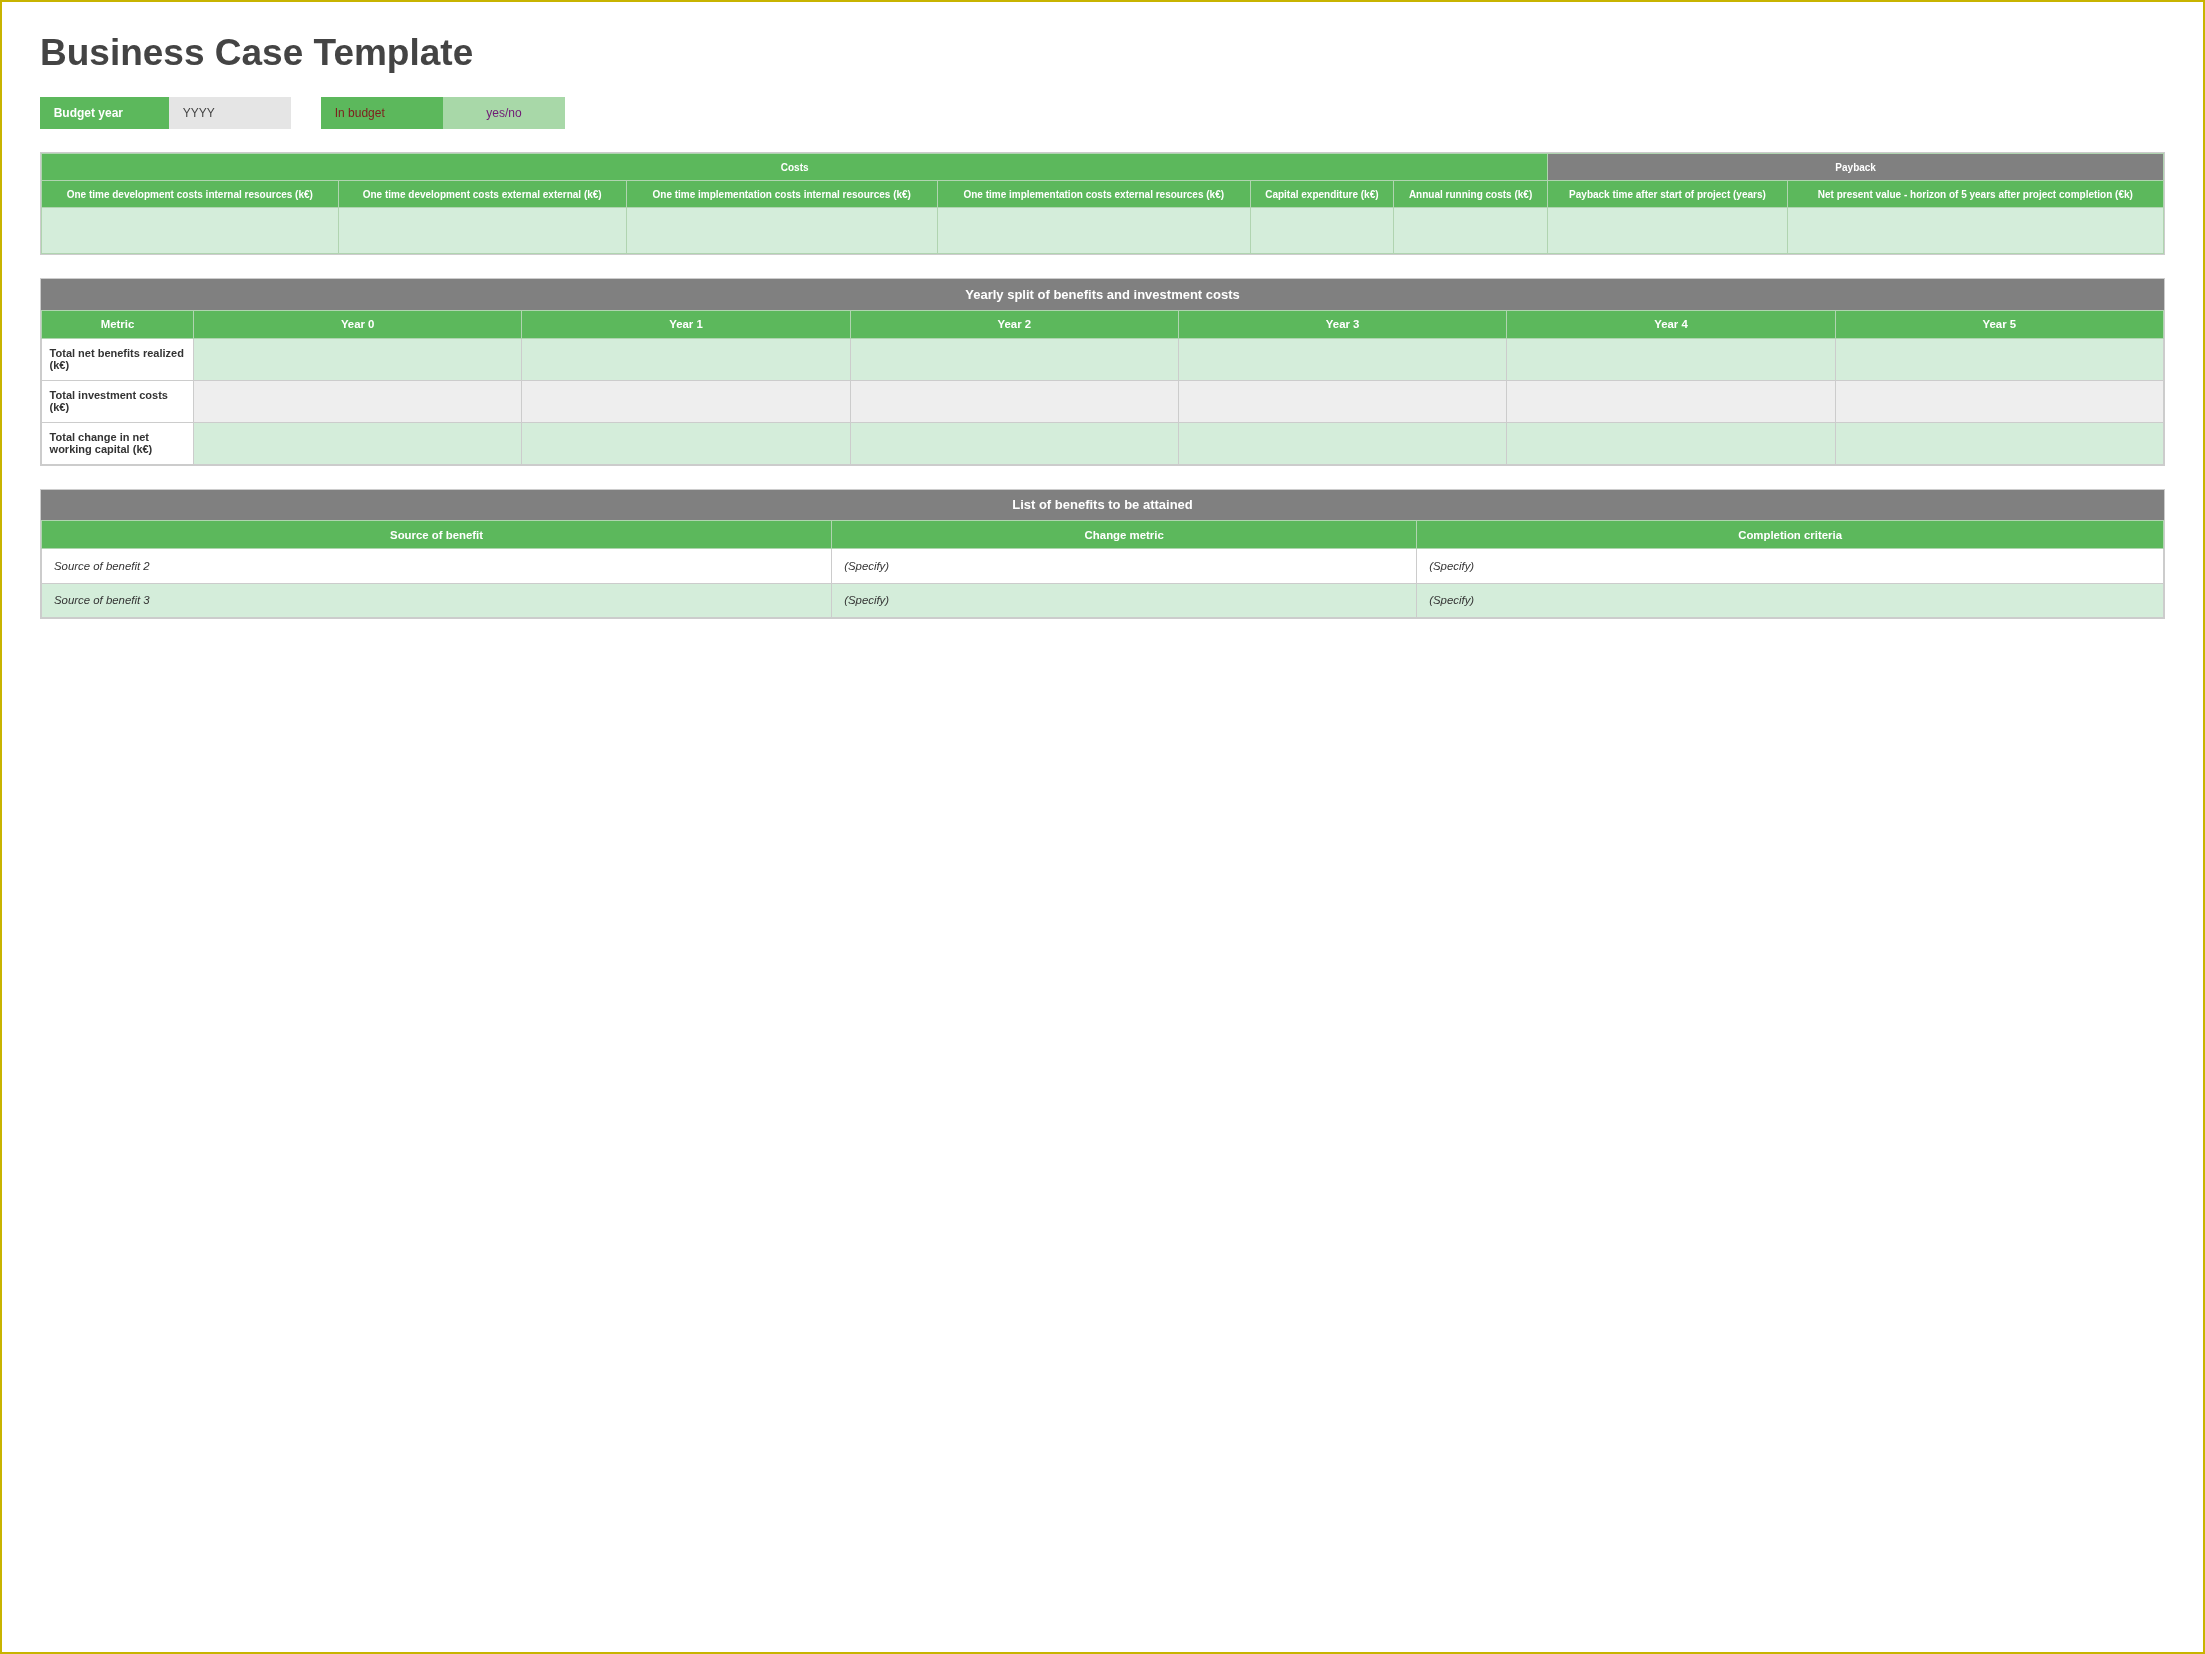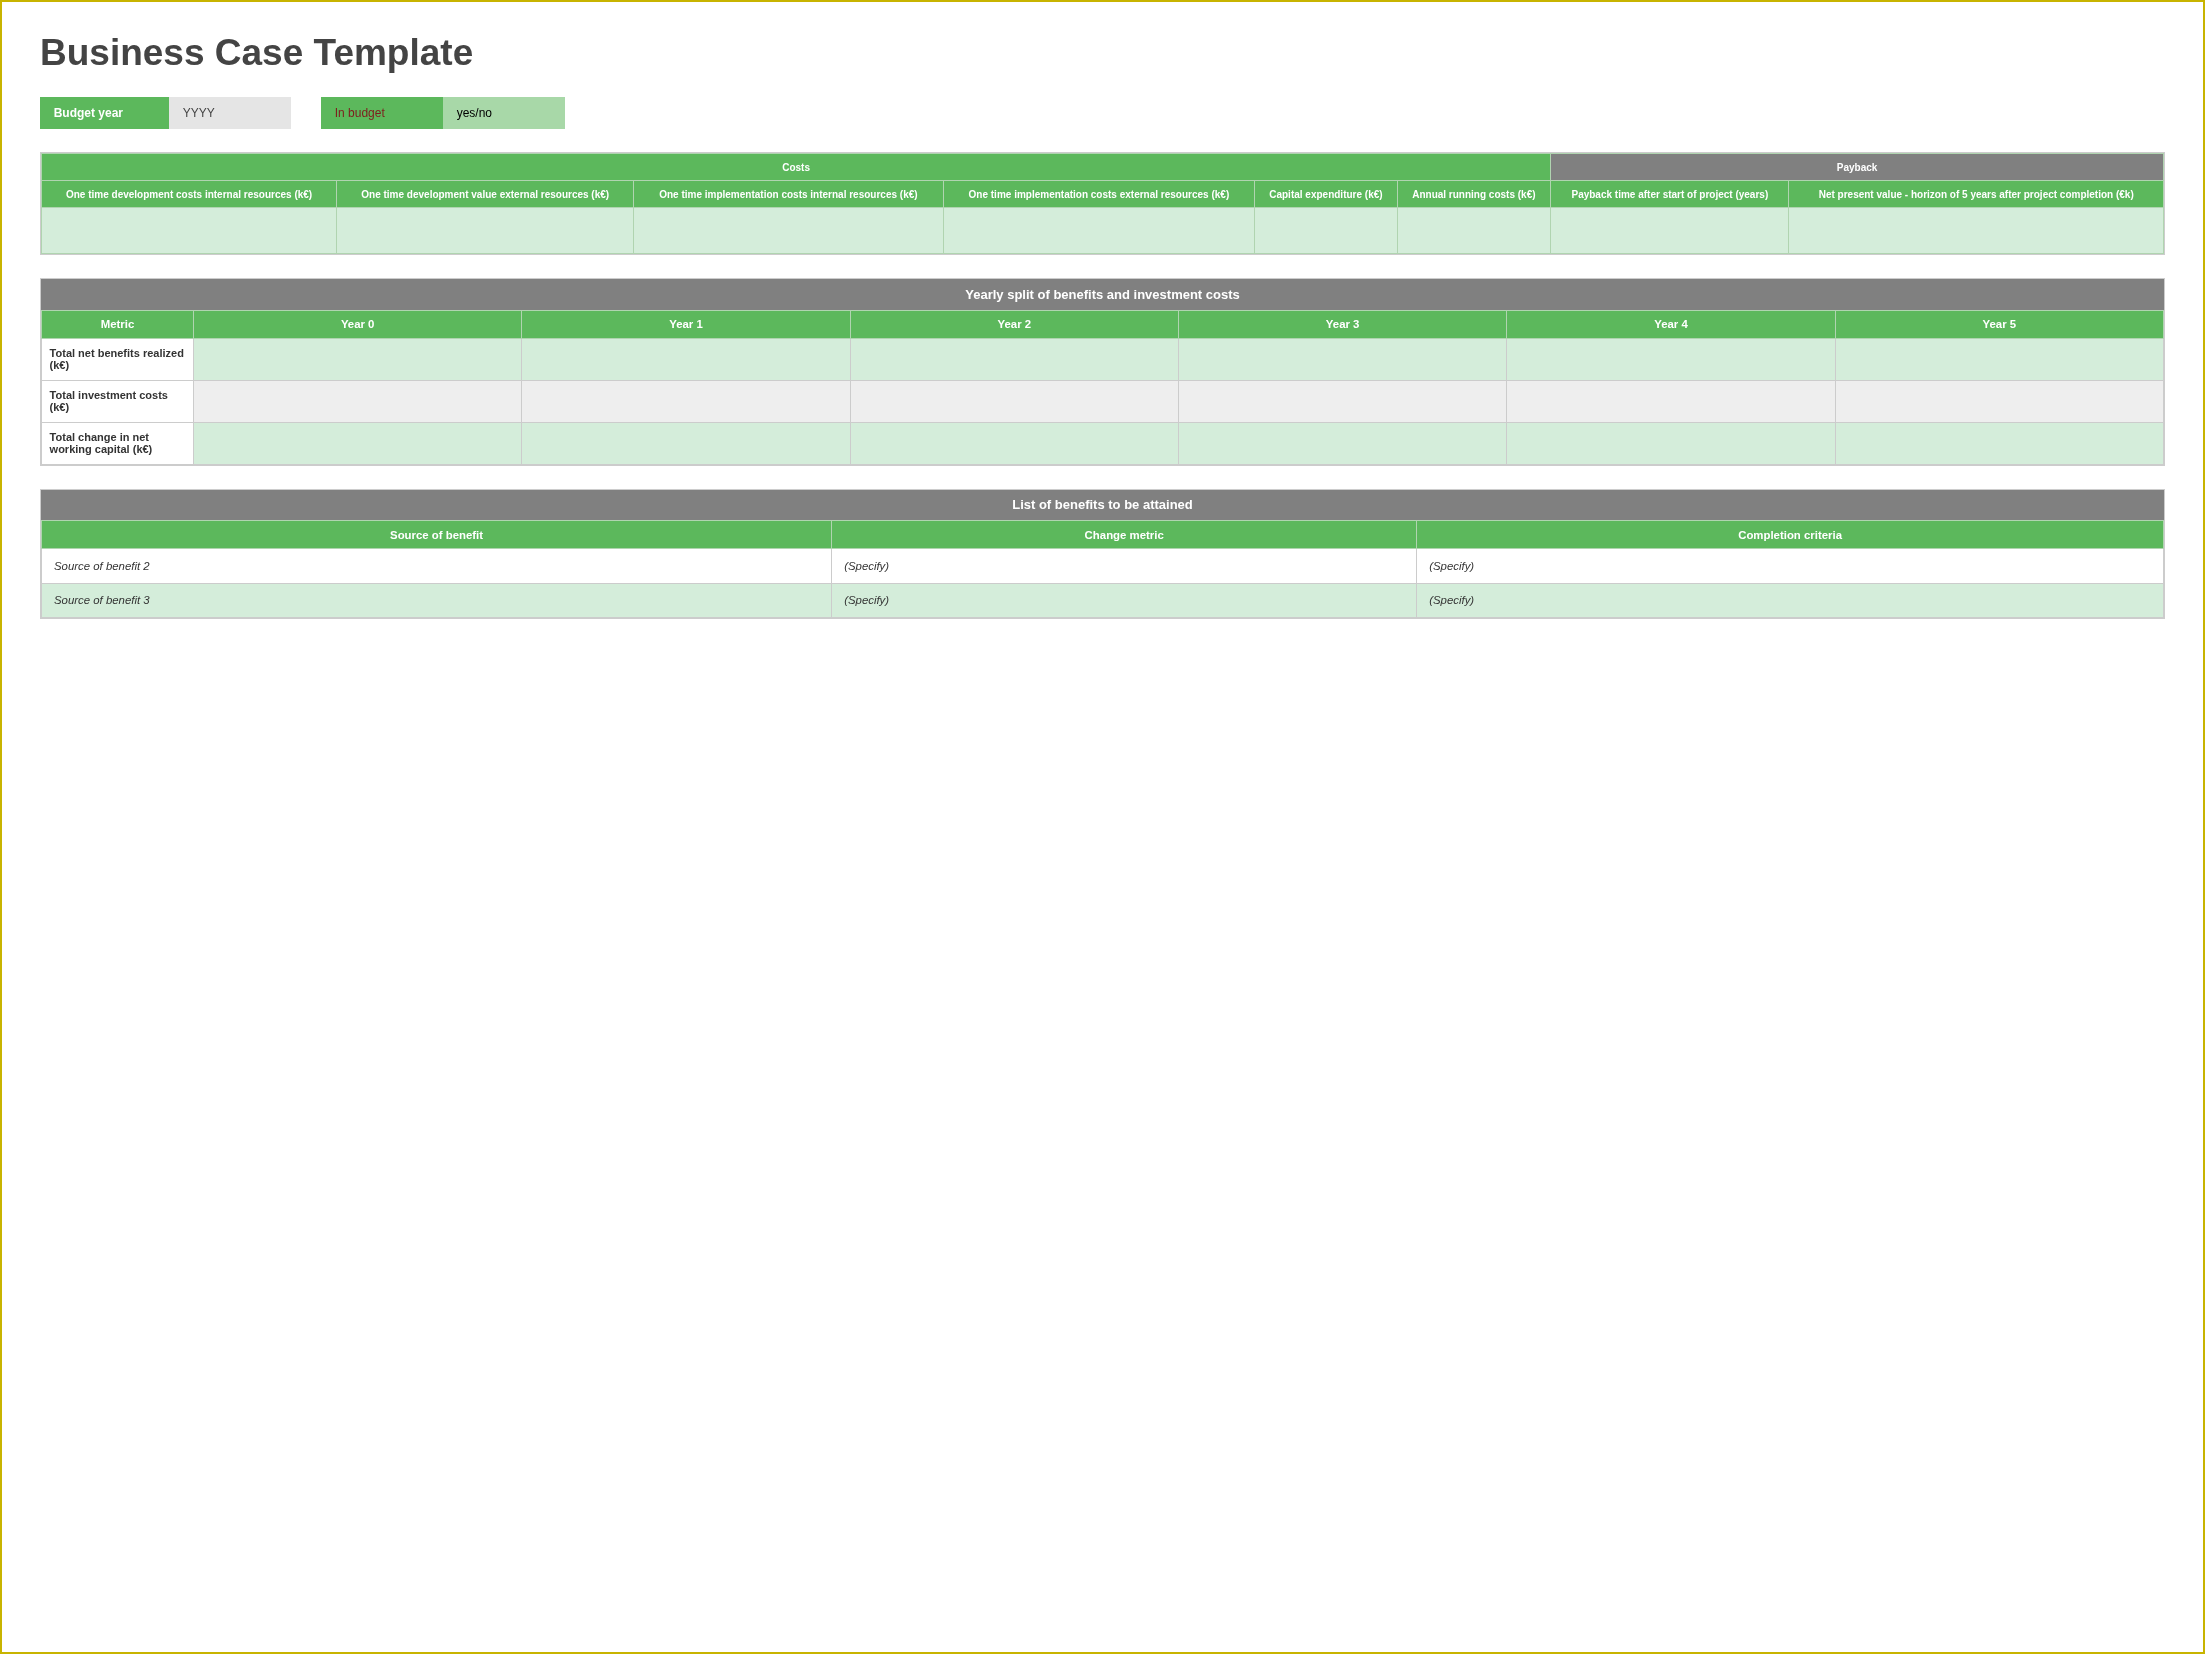--- a/index.html
+++ b/index.html
@@ -56,24 +56,25 @@
       background-color: #5cb85c;
       color: #7f1d1d;
       font-weight: normal;
       font-size: 12px;
       padding: 9px 13.7px;
       min-width: 122px;
     }
 
     .budget-value2 {
       background-color: #a8d8a8;
-      color: #000000;
+      color: #701a75;
       font-size: 12px;
       padding: 9px 13.7px;
       min-width: 122px;
+      text-align: center;
     }
 
     
     .section {
       margin-bottom: 23px;
       border: 0.8px solid #cccccc;
       width: 100%;
     }
 
     .section-header {
@@ -216,21 +217,21 @@
 
 <div class="section">
   <table class="costs-table">
     <thead>
       <tr>
         <th colspan="6" class="section-header">Costs</th>
         <th colspan="2" class="section-header payback-header-cell">Payback</th>
       </tr>
       <tr>
         <th>One time development costs internal resources (k€)</th>
-        <th>One time development value external resources (k€)</th>
+        <th>One time development costs external external (k€)</th>
         <th>One time implementation costs internal resources (k€)</th>
         <th>One time implementation costs external resources (k€)</th>
         <th>Capital expenditure (k€)</th>
         <th>Annual running costs (k€)</th>
         <th>Payback time after start of project (years)</th>
         <th>Net present value - horizon of 5 years after project completion (€k)</th>
       </tr>
     </thead>
     <tbody>
       <tr>

